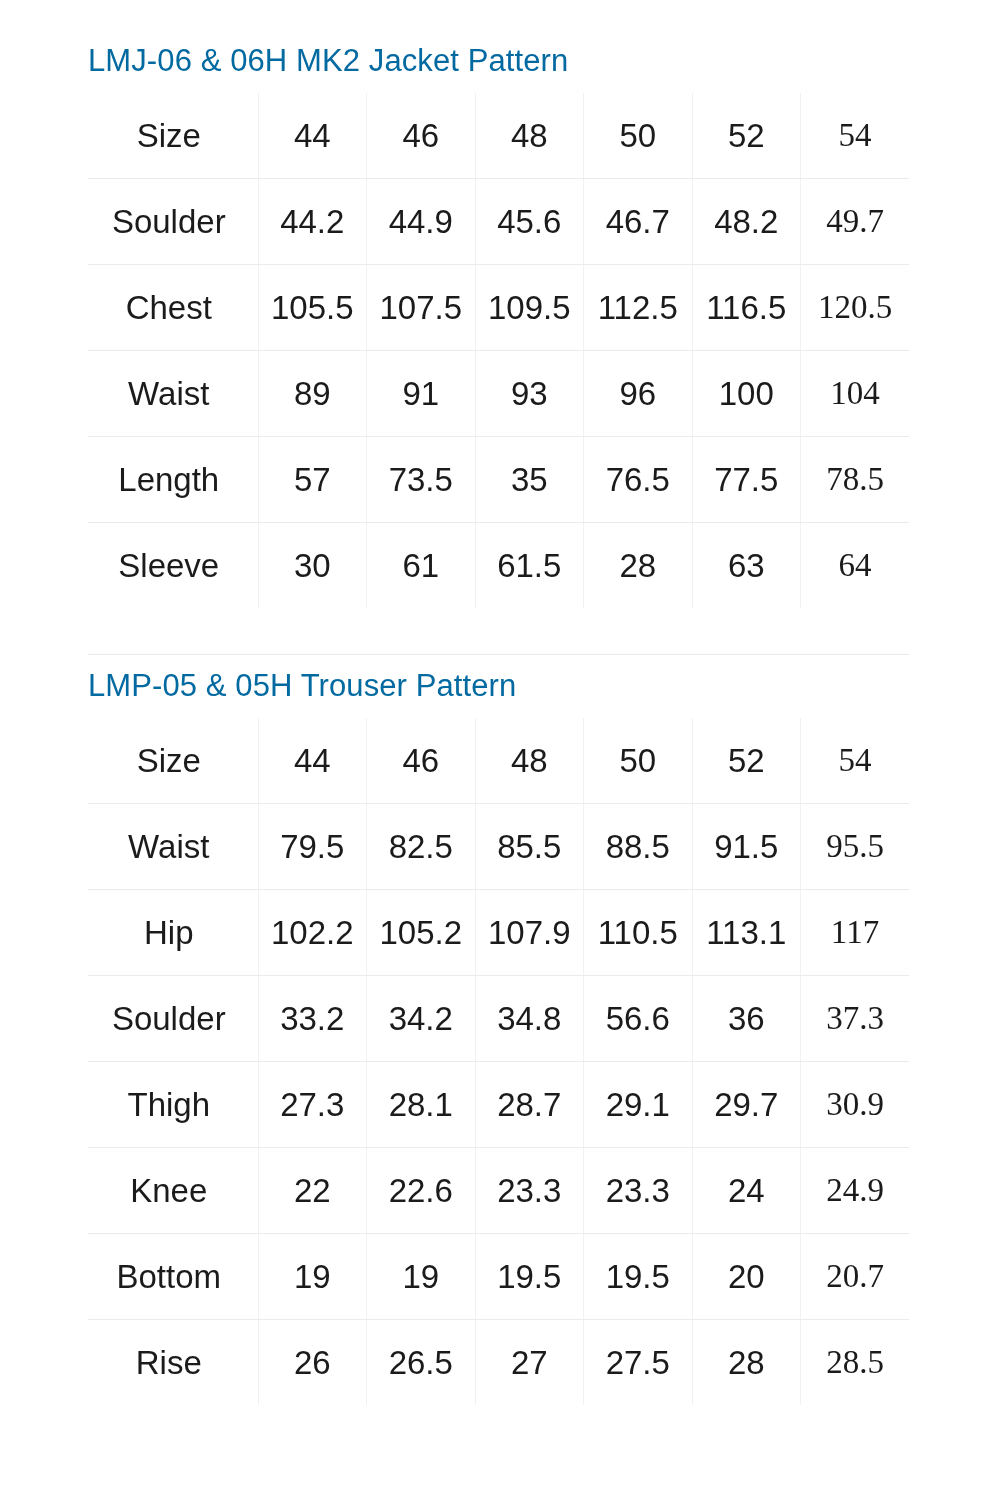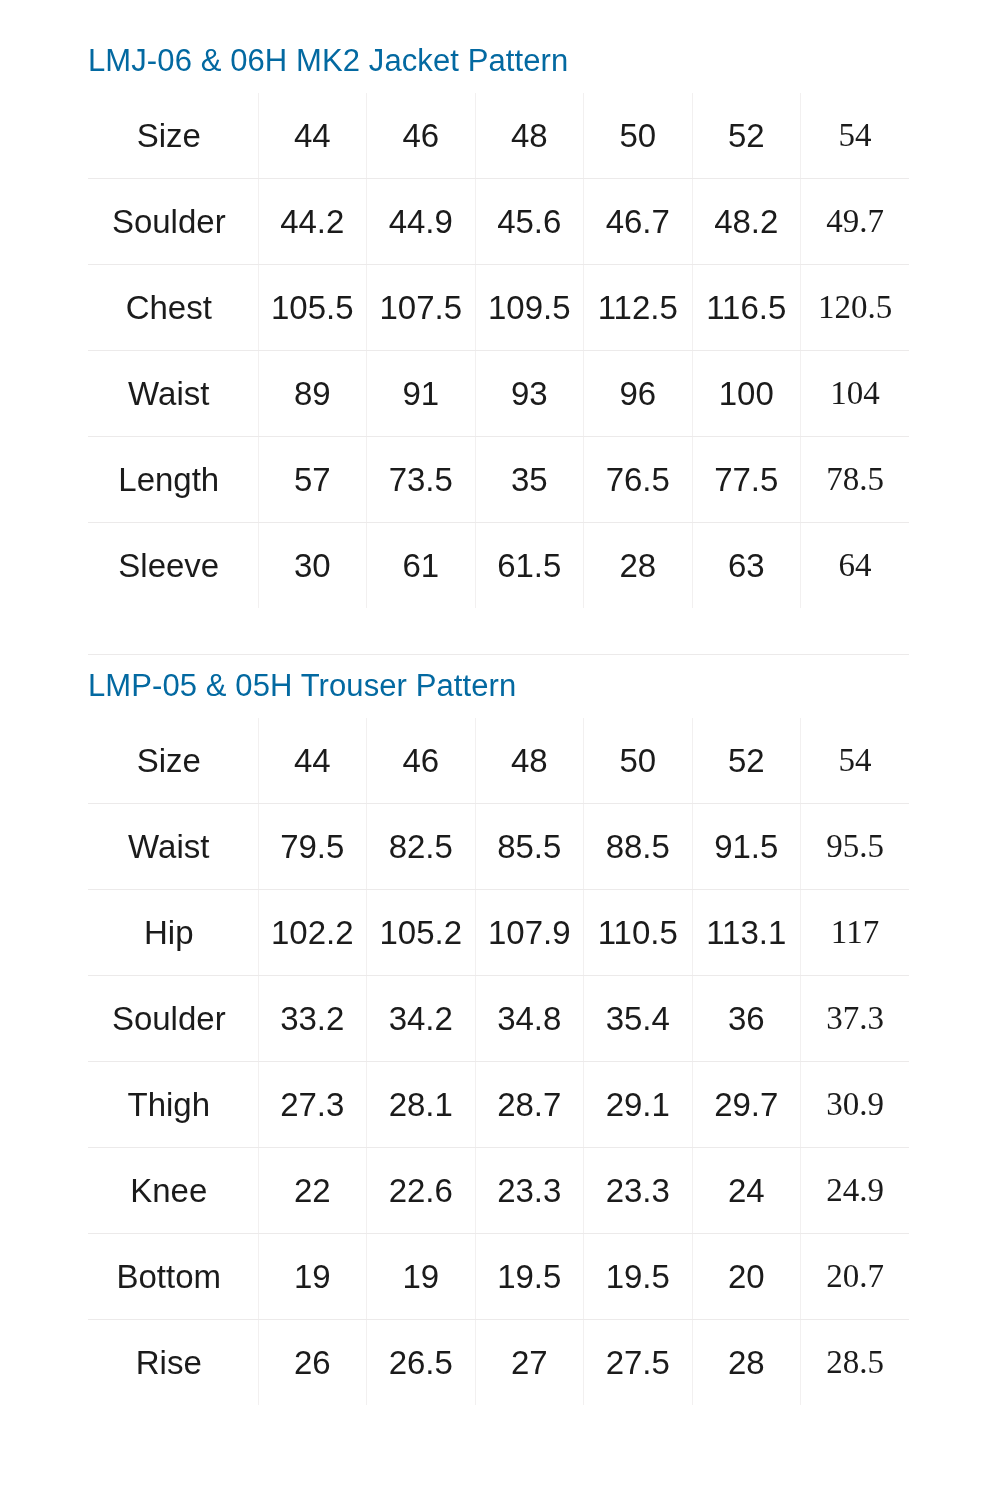--- a/index.html
+++ b/index.html
@@ -188,21 +188,21 @@
         <td>107.9</td>
         <td>110.5</td>
         <td>113.1</td>
         <td class="lastcol">117</td>
       </tr>
       <tr>
         <td class="rowhead">Soulder</td>
         <td>33.2</td>
         <td>34.2</td>
         <td>34.8</td>
-        <td>35.4</td>
+        <td>56.6</td>
         <td>36</td>
         <td class="lastcol">37.3</td>
       </tr>
       <tr>
         <td class="rowhead">Thigh</td>
         <td>27.3</td>
         <td>28.1</td>
         <td>28.7</td>
         <td>29.1</td>
         <td>29.7</td>

